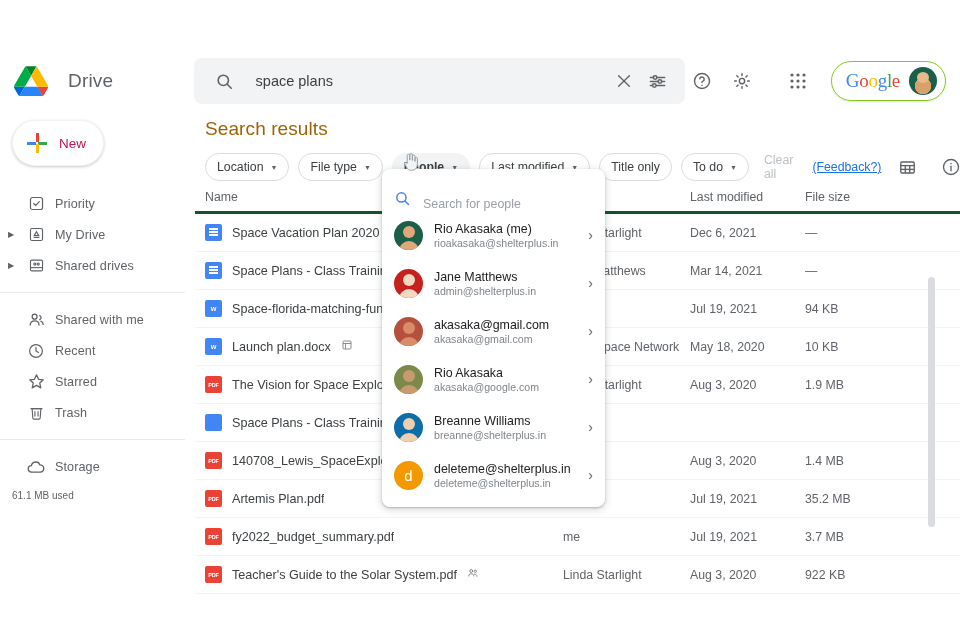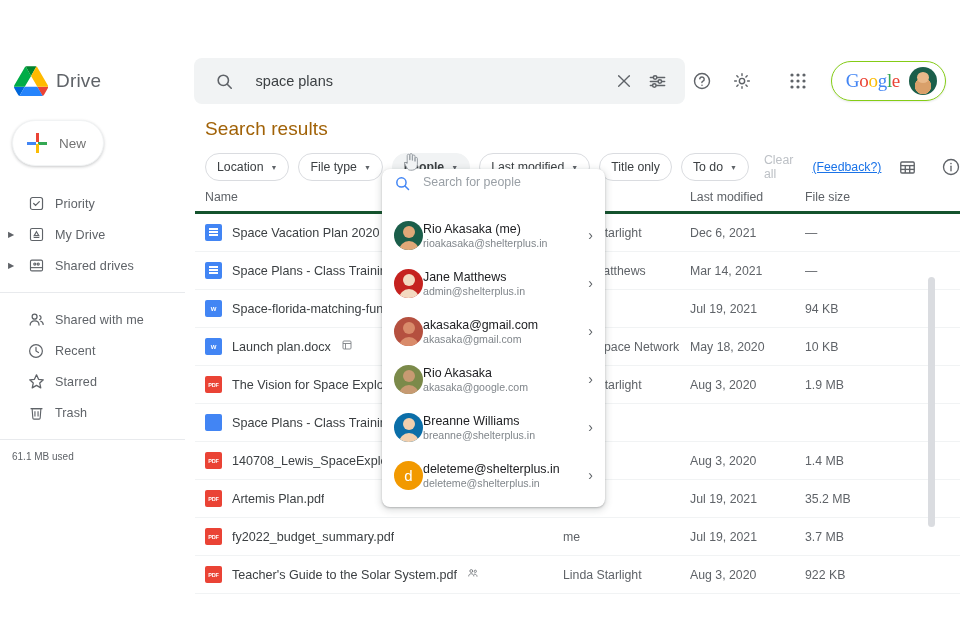--- a/index.html
+++ b/index.html
@@ -10,21 +10,21 @@
     overflow: hidden;
   }
   #app { position: relative; width: 960px; height: 640px; background: #fff; }
 
   
   .topbar {
     position: absolute; left: 0; top: 52px; width: 960px; height: 58px;
     display: flex; align-items: center;
     background: #fff;
   }
-  .brand { display: flex; align-items: center; width: 195px; padding-left: 14px; }
+  .brand { display: flex; align-items: center; width: 195px; padding-left: 14px; gap: 12px; }
   .drive-logo { width: 34px; height: 30px; position: relative; margin-right: 8px; }
   .brand-name { font-size: 19px; color: #5f6368; letter-spacing: .2px; }
 
   .searchwrap {
     width: 495px; height: 46px; background: #f1f3f4; border-radius: 8px;
     display: flex; align-items: center; padding: 0 10px 0 14px;
   }
   .search-input {
     flex: 1; border: 0; outline: 0; background: transparent;
     font-size: 14.5px; color: #3c4043; font-family: "Liberation Sans", sans-serif;
@@ -57,21 +57,21 @@
   }
 
   
   .sidebar { position: absolute; left: 0; top: 110px; width: 195px; height: 530px; background: #fff; }
   .newbtn {
     display: flex; align-items: center; gap: 12px;
     margin: 10px 0 0 12px; width: 92px; height: 46px;
     border: 1px solid #f1f3f4; border-radius: 24px; padding-left: 14px;
     box-shadow: 0 1px 3px rgba(60,64,67,.28); cursor: pointer; background: #fff;
   }
-  .newbtn .lbl { font-size: 13.5px; color: #737373; }
+  .newbtn .lbl { font-size: 13.5px; color: #be185d; }
   .plus { width: 20px; height: 20px; position: relative; }
   .plus i { position: absolute; display: block; }
   .plus .h1{left:0;top:9px;width:9px;height:3px;background:#4285f4}
   .plus .h2{left:11px;top:9px;width:9px;height:3px;background:#34a853}
   .plus .v1{left:8.5px;top:0;width:3px;height:9px;background:#ea4335}
   .plus .v2{left:8.5px;top:11px;width:3px;height:9px;background:#fbbc05}
 
   .navlist { margin-top: 22px; }
   .navitem {
     display: flex; align-items: center; height: 31px; padding-left: 3px;
@@ -140,27 +140,27 @@
     background: #dadce0; border-radius: 4px;
   }
 
   
   .people-menu {
     position: absolute; left: 187px; top: 59px; width: 223px;
     background: #fff; border-radius: 8px;
     box-shadow: 0 2px 6px 2px rgba(60,64,67,.15), 0 1px 2px rgba(60,64,67,.3);
     padding: 6px 0 8px 0; z-index: 40;
   }
-  .pm-search { display: flex; align-items: flex-start; height: 36px; padding: 0 12px; gap: 12px; }
+  .pm-search { display: flex; align-items: flex-end; height: 36px; padding: 0 12px; gap: 12px; }
   .pm-search input {
     flex: 1; border: 0; outline: 0; font-size: 12.4px; color: #3c4043;
     font-family: "Liberation Sans", sans-serif; background: transparent;
   }
   .pm-search input::placeholder { color: #9aa0a6; }
-  .pm-row { display: flex; align-items: center; height: 48px; padding: 0 8px 0 12px; cursor: pointer; }
+  .pm-row { display: flex; align-items: center; height: 48px; padding: 0 8px 0 12px; gap: 11px; cursor: pointer; }
   .pm-av { width: 29px; height: 29px; border-radius: 50%; flex: 0 0 29px; position: relative; overflow: hidden; }
   .pm-av .head { position: absolute; left: 50%; transform: translateX(-50%); top: 5px; width: 12px; height: 12px; border-radius: 50%; }
   .pm-av .body { position: absolute; left: 50%; transform: translateX(-50%); bottom: -5px; width: 20px; height: 14px; border-radius: 10px 10px 0 0; }
   .pm-txt { flex: 1; overflow: hidden; }
   .pm-name { font-size: 12.4px; color: #202124; white-space: nowrap; overflow: hidden; text-overflow: ellipsis; }
   .pm-mail { font-size: 10.6px; color: #80868b; white-space: nowrap; overflow: hidden; text-overflow: ellipsis; margin-top: 1px; }
   .pm-arrow { color: #5f6368; font-size: 14px; padding-right: 4px; }
   .pm-letter { display:flex; align-items:center; justify-content:center; color:#fff; font-size:15px; }
 
   .cursor-hand { position: absolute; left: 403px; top: 153px; width: 16px; height: 18px; z-index: 60; }
@@ -337,20 +337,29 @@
             <line x1="9.8" y1="10.2" x2="9.8" y2="17.6"></line>
               <line x1="14.2" y1="10.2" x2="14.2" y2="17.6"></line>
             <line x1="4.2" y1="6.6" x2="19.8" y2="6.6" stroke-linecap="round"></line>
           </svg>
         </span>
         <span class="ntext">Trash</span>
       </div>
 
       <div class="nav-sep"></div>
 
+      <div class="navitem">
+        <span class="caret"></span>
+        <span class="nicon">
+          <svg width="20" height="20" viewBox="0 0 24 24" fill="none" stroke="#5f6368" stroke-width="1.6">
+            <path d="M6.8 18.2a3.9 3.9 0 0 1-.3-7.8 5.3 5.3 0 0 1 10.2-.9 3.9 3.9 0 0 1 .5 8.7z" stroke-linejoin="round"></path>
+          </svg>
+        </span>
+        <span class="ntext">Storage</span>
+      </div>
 
       <div class="storage-used">61.1 MB used</div>
     </div>
   </div>
 
   <div class="main">
     <div class="page-title">Search results</div>
 
     <div class="chips">
       <div class="chip">

